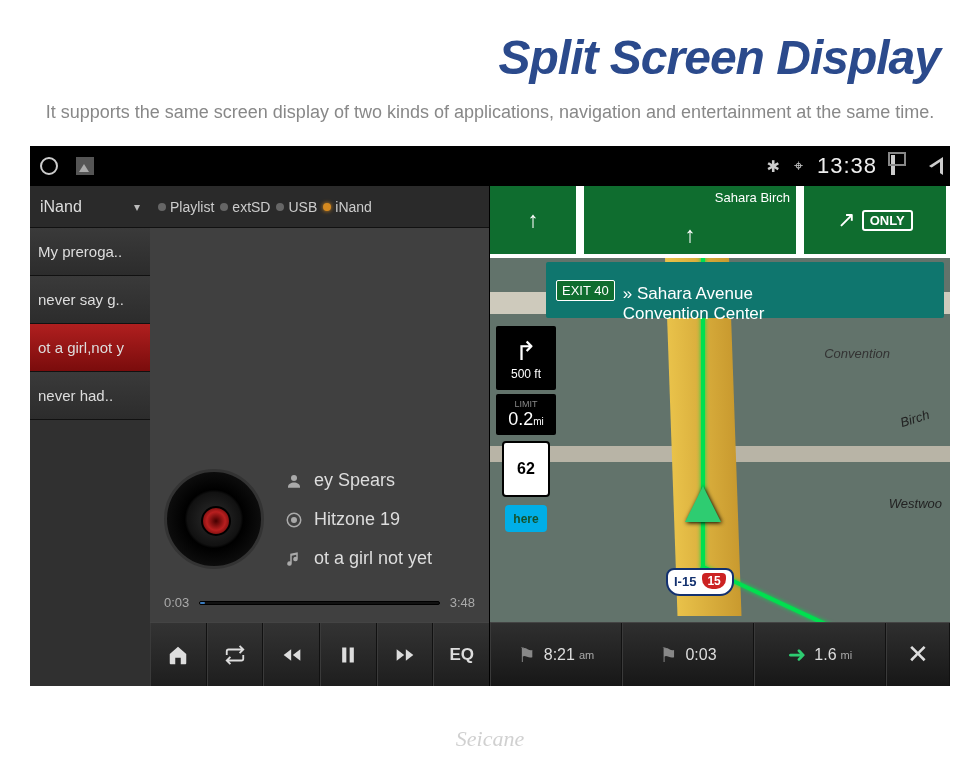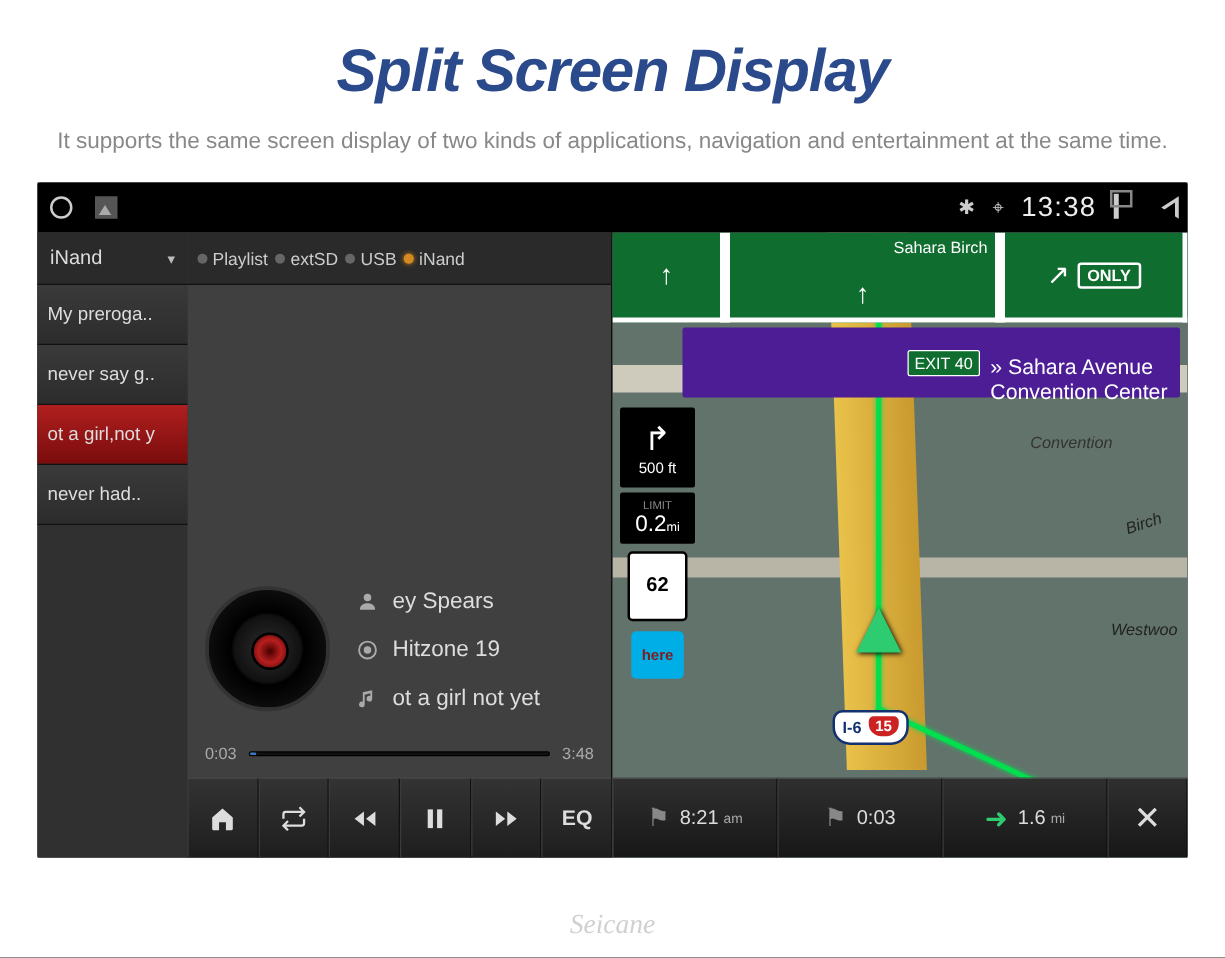--- a/index.html
+++ b/index.html
@@ -14,20 +14,21 @@
   text-align: center;
   padding: 30px 40px 20px;
 }
 .hero h1 {
   color: #2b4a8c;
   font-size: 48px;
   font-weight: 700;
   font-style: italic;
   letter-spacing: -1px;
   margin-bottom: 14px;
+  text-align: right;
 }
 .hero p {
   color: #888;
   font-size: 18px;
   line-height: 1.5;
 }
 .device {
   width: 920px;
   height: 540px;
   margin: 0 auto;
@@ -116,37 +117,36 @@
 }
 .sign-seg { background:#0f6d2f; border:4px solid #fff; border-top:none; color:#fff; display:flex; align-items:flex-end; justify-content:center; padding:4px 6px; font-size:13px;}
 .sign-1 { width: 90px; border-left:none; justify-content:center; align-items:center;}
 .sign-2 { flex:1; position:relative; }
 .sign-2-label { position:absolute; top:4px; right:6px; font-size:13px; white-space:nowrap; }
 .sign-3 { width: 150px; display:flex; align-items:center; justify-content:center; gap:6px;}
 .only-badge { border:2px solid #fff; border-radius:3px; padding:1px 6px; font-weight:700; font-size:13px;}
 .lane-ico { font-size:22px;}
 .banner {
   position:absolute; top:76px; left:56px; right:6px; height:56px;
-  background:#4c1d95; color:#fff; display:flex; align-items:center; padding:0 10px;
+  background:#0f766e; color:#fff; display:flex; align-items:center; padding:0 10px;
   border-radius:2px;
-  justify-content:flex-end;
 }
 .exit-badge { background:#0f6d2f; color:#fff; border:1px solid #fff; border-radius:2px; padding:2px 5px; font-size:13px; margin-right:8px; white-space:nowrap;}
 .banner-text { display:flex; flex-direction:column; line-height:1.15;margin-top:28px; }
 .banner-title { font-size:17px; }
 .banner-sub { font-size:17px; }
 .guide {
   position:absolute; left:6px; top:140px; width:60px;
   display:flex; flex-direction:column; gap:4px;
 }
 .guide-box { background:#000; color:#fff; display:flex; flex-direction:column; align-items:center; justify-content:center; padding:5px 0; border-radius:2px; font-size:13px;}
 .guide-turn { height:64px; font-size:26px;}
 .limit { width:48px; height:56px; background:#fff; color:#000; border-radius:4px; border:2px solid #000; display:flex; flex-direction:column; align-items:center; justify-content:center; font-weight:700; margin:2px auto;}
 .limit .num{font-size:16px;}
-.here-badge { width:42px; height:38px; background:#00aee7; color:#7f1d1d; display:flex; align-items:center; justify-content:center; border-radius:4px; font-weight:700; font-size:12px; margin:2px auto;}
+.here-badge { width:42px; height:27px; background:#00aee7; color:#14532d; display:flex; align-items:center; justify-content:center; border-radius:4px; font-weight:700; font-size:12px; margin:2px auto;}
 
 .map-bg { position:absolute; inset:0; background: #62736b; overflow:hidden;}
 .map-road-v { position:absolute; left:180px; top:0; bottom:70px; width:64px; background: linear-gradient(90deg,#e9c24a,#c99a2f); transform: skewX(2deg); }
 .map-road-h { position:absolute; left:0; right:0; top:106px; height:22px; background:#cecabc;}
 .map-road-h2 { position:absolute; left:0; right:0; top:260px; height:16px; background:#b8b4a6;}
 .street-label { position:absolute; color:#222; font-size:13px; font-style:italic; white-space:nowrap; }
 .cursor-arrow {
   position:absolute; left:195px; top:300px; width:0; height:0;
   border-left:18px solid transparent; border-right:18px solid transparent; border-bottom:36px solid #2ecc71;
   filter: drop-shadow(1px 1px 2px #000);
@@ -329,21 +329,21 @@
         <div class="map-road-h"></div>
         <div class="map-road-h2"></div>
         <div class="map-road-v"></div>
         <div class="route-line"></div>
         <div class="route-line2"></div>
         <span class="street-label" style="right:20px; top:225px; transform:rotate(-18deg);">Birch</span>
         <span class="street-label" style="right:8px; top:310px;">Westwoo</span>
         <span class="street-label" style="right:60px; top:160px; color:#333;">Convention</span>
         <div class="cursor-arrow"></div>
         <div class="i15-shield">
-          <span>I-6</span>
+          <span>I-15</span>
           <span class="badge">15</span>
         </div>
       </div>
 
       <div class="road-sign">
         <div class="sign-seg sign-1">
           <span class="lane-ico">↑</span>
         </div>
         <div class="sign-seg sign-2">
           <span class="sign-2-label">Sahara Birch</span>

